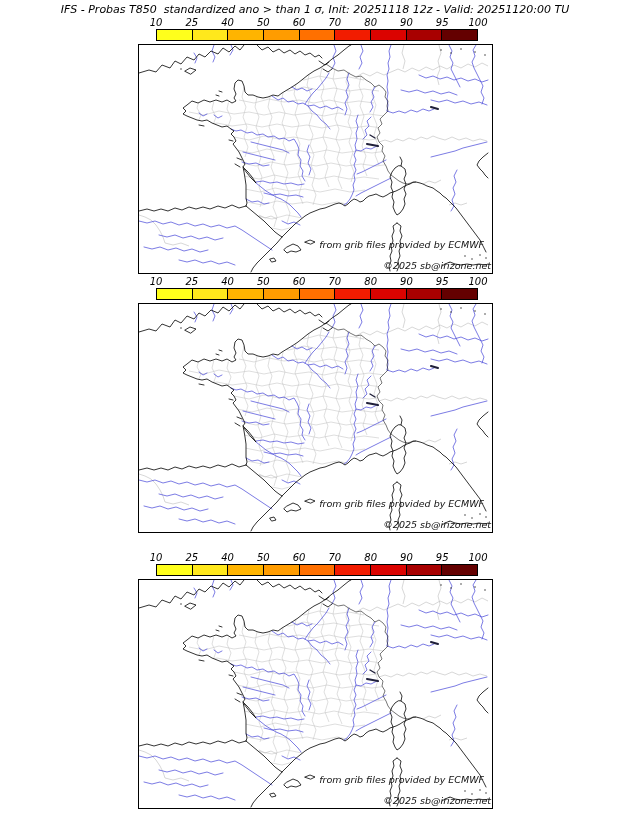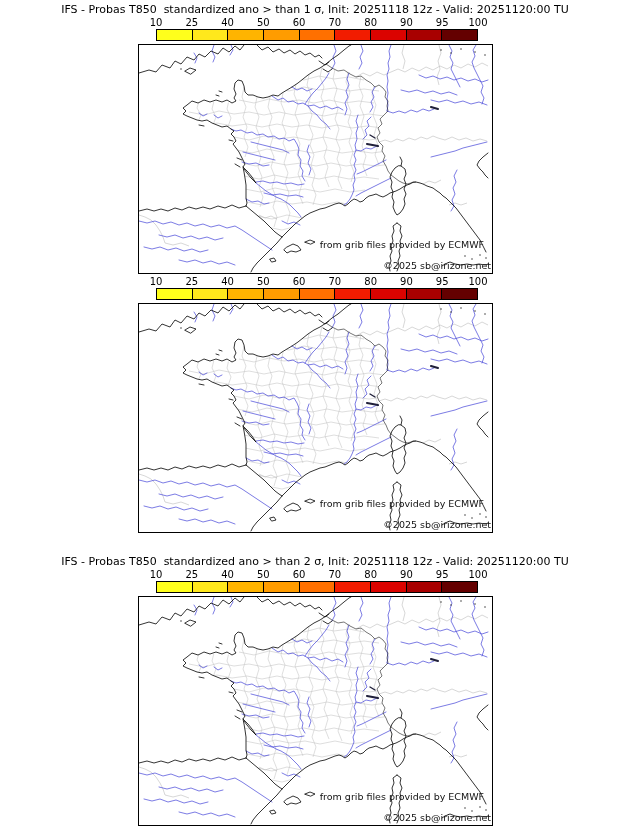--- a/index.html
+++ b/index.html
@@ -1,17 +1,17 @@
 <!DOCTYPE html>
 <html><head>
 <meta charset="utf-8">
 <style>
   html,body{margin:0;padding:0;}
   body{width:630px;height:828px;background:#ffffff;font-family:"DejaVu Sans","Liberation Sans",sans-serif;color:#000;}
-  .panel{height:276px;overflow:hidden;}
+  .panel{height:276px;overflow:hidden;font-style:italic;}
   .panel-title{text-align:center;font-size:11px;line-height:14px;padding-top:3px;white-space:pre;color:#000;}
   .cbar-wrap{width:322px;margin:0 auto;position:relative;transform:translateX(2px);text-align:right;}
   .cbar-ticks{position:relative;height:12px;font-size:10px;}
   .cbar-ticks span{position:absolute;top:0;line-height:11px;transform:translateX(-50%);color:#000;}
   .cbar-bar{display:flex;height:10px;border:1px solid #000;box-sizing:content-box;}
   .cbar-seg{flex:1 1 auto;border-right:1px solid #000;}
   .cbar-seg:last-child{border-right:none;}
   .map-frame{width:353px;height:228px;margin:3px auto 0;border:1px solid #000;position:relative;background:#fff;}
   svg.map{display:block;width:353px;height:228px;}
   .coast{fill:none;stroke:#000000;stroke-width:0.8;stroke-linejoin:round;stroke-linecap:round;}
@@ -239,21 +239,20 @@
       </div>
     </div>
   <div class="map-frame">
     <svg class="map" viewBox="0 0 353 228">
         <use href="#francemap" xlink:href="#francemap"></use>
       </svg>
   </div>
 </div>
 
 <div class="panel">
-  <div class="panel-title">IFS - Probas T850  standardized ano &gt; than 2 σ, Init: 20251118 12z - Valid: 20251120:00 TU</div>
   <div class="cbar-wrap">
       <div class="cbar-ticks">
         <span style="left: 0%;">10</span>
         <span style="left: 11.1111%;">25</span>
         <span style="left: 22.2222%;">40</span>
         <span style="left: 33.3333%;">50</span>
         <span style="left: 44.4444%;">60</span>
         <span style="left: 55.5556%;">70</span>
         <span style="left: 66.6667%;">80</span>
         <span style="left: 77.7778%;">90</span>

